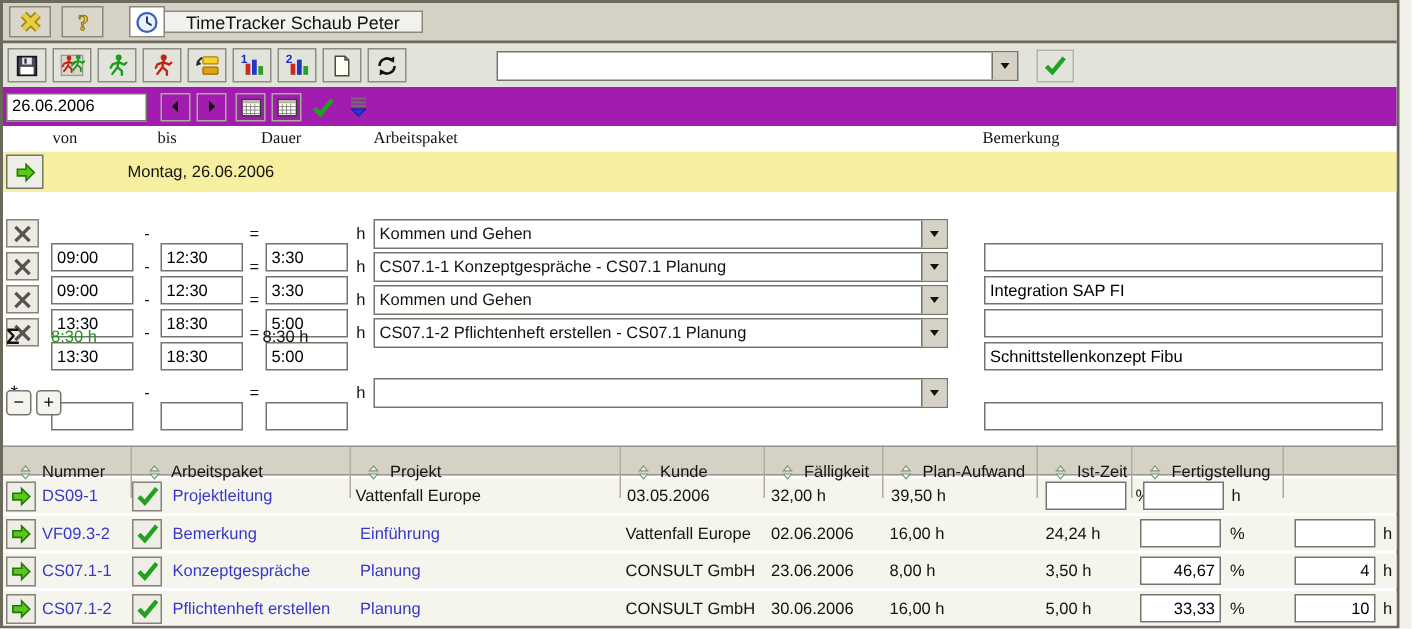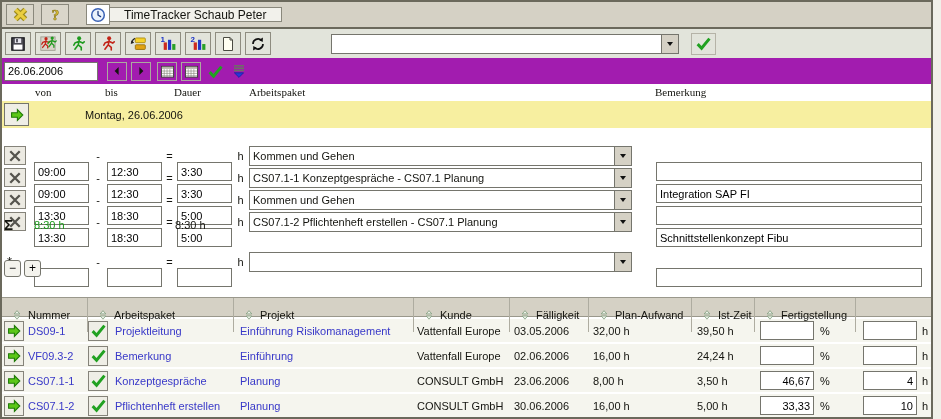--- a/index.html
+++ b/index.html
@@ -523,21 +523,20 @@
           </button>
           <span class="cell blue pl4">DS09-1</span>
           <button class="rbtn" style="margin-left:0">
             <span data-icon="check-green-icon">
               <svg width="17" height="17" viewBox="0 0 16 16">
                 <path d="M2.5 8.6 L6.2 12.4 L13.6 3.4" fill="none" stroke="#21A121" stroke-width="2.8"></path>
               </svg>
             </span>
           </button>
           <span class="cell blue pl3">Projektleitung</span>
-          <span class="cell blue pl6">Einführung Risikomanagement</span>
           <span class="cell pl3">Vattenfall Europe</span>
           <span class="cell pl4">03.05.2006</span>
           <span class="cell pl4">32,00 h</span>
           <span class="cell pl5">39,50 h</span>
           <span class="fert-cell">
             <input class="field" style="">
             <span class="unit">%</span>
           </span>
           <span class="rest-cell">
             <input class="field" style="">

